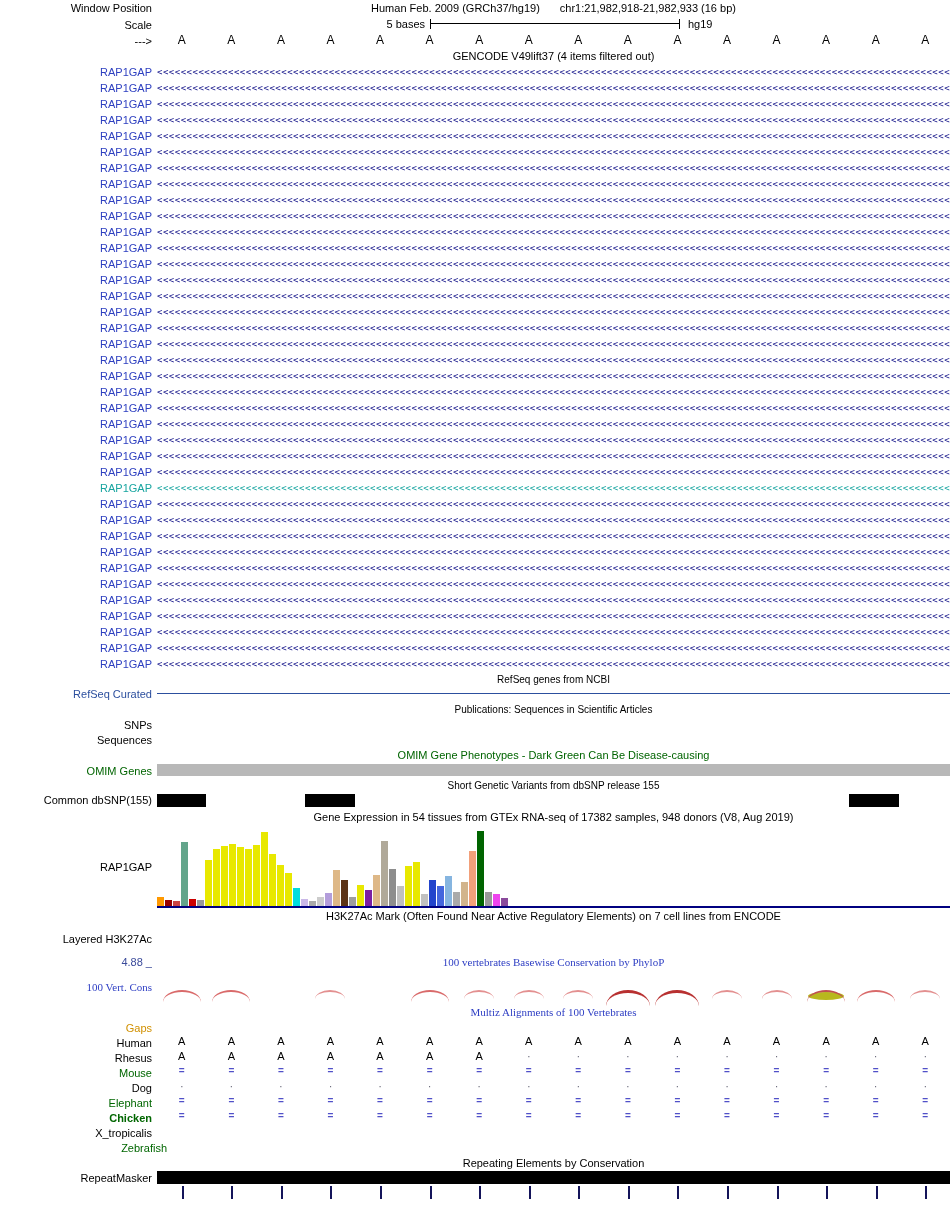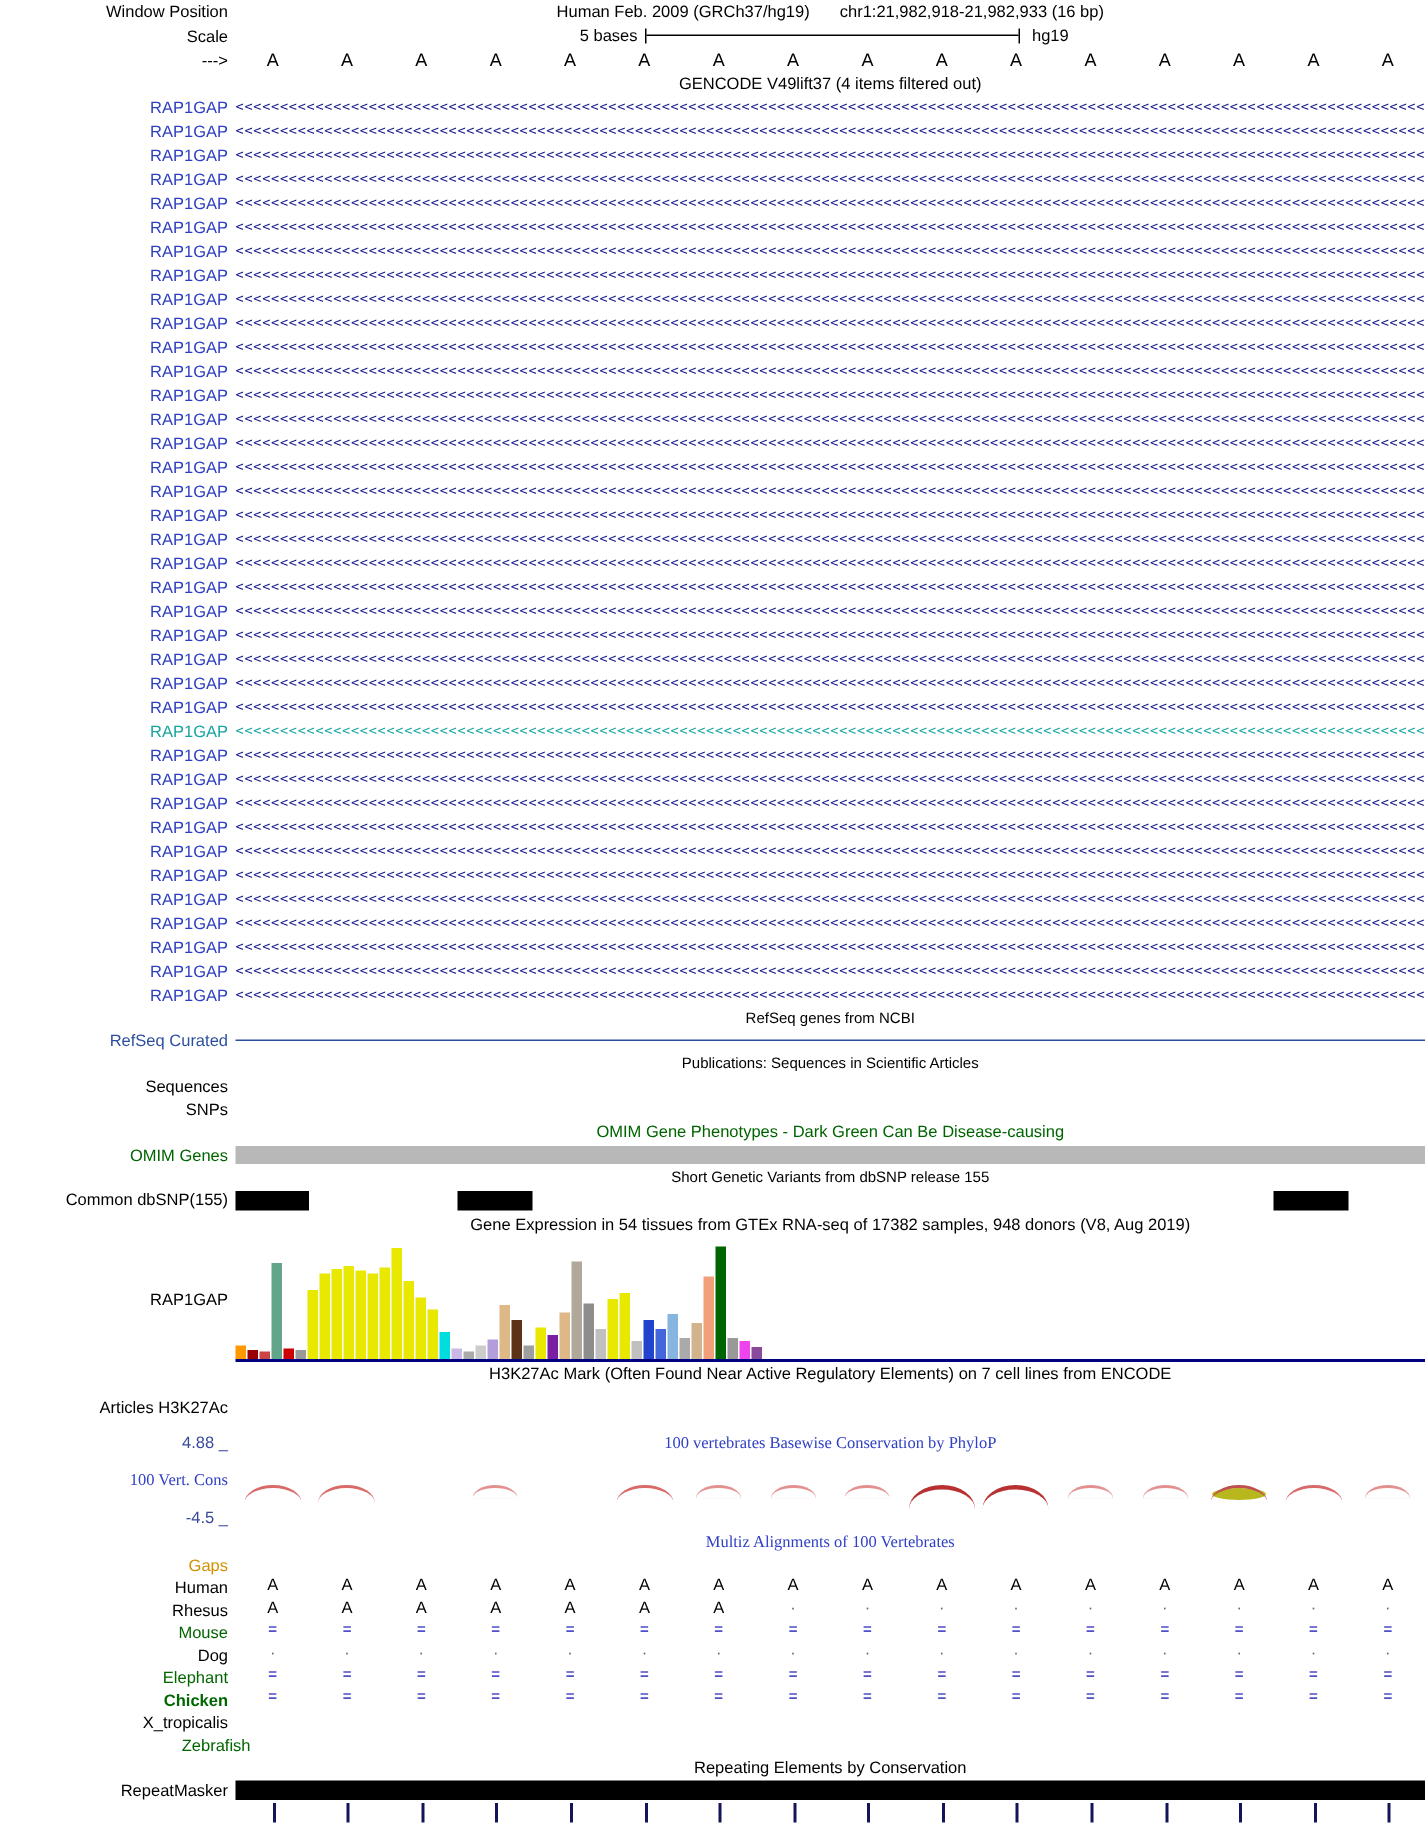--- a/index.html
+++ b/index.html
@@ -268,25 +268,25 @@
     </div>
   </div>
 
   <div class="row hdr-sm" style="height:16px">
     <div class="lbl"></div>
     <div class="trk tcenter">
       <span>Publications: Sequences in Scientific Articles</span>
     </div>
   </div>
   <div class="row" style="height:15px">
+    <div class="lbl">SNPs</div>
+    <div class="trk"></div>
+  </div>
+  <div class="row" style="height:15px">
     <div class="lbl">Sequences</div>
-    <div class="trk"></div>
-  </div>
-  <div class="row" style="height:15px">
-    <div class="lbl">SNPs</div>
     <div class="trk"></div>
   </div>
 
   <div class="row" style="height:16px">
     <div class="lbl"></div>
     <div class="trk tcenter green">
       <span>OMIM Gene Phenotypes - Dark Green Can Be Disease-causing</span>
     </div>
   </div>
   <div class="row" style="height:15px">
@@ -370,21 +370,21 @@
     </div>
   </div>
 
   <div class="row" style="height:16px">
     <div class="lbl"></div>
     <div class="trk tcenter">
       <span>H3K27Ac Mark (Often Found Near Active Regulatory Elements) on 7 cell lines from ENCODE</span>
     </div>
   </div>
   <div class="row" style="height:30px">
-    <div class="lbl">Articles H3K27Ac</div>
+    <div class="lbl">Layered H3K27Ac</div>
     <div class="trk"></div>
   </div>
 
   <div class="row" style="height:16px">
     <div class="lbl minmax">4.88 _</div>
     <div class="trk tcenter blue">
       <span>100 vertebrates Basewise Conservation by PhyloP</span>
     </div>
   </div>
   <div class="row" style="height:34px">
@@ -400,24 +400,20 @@
         <div class="arc" style="left: 448.844px; width: 44px; height: 13px; border-top: 3px solid rgb(184, 48, 48);"></div>
         <div class="arc" style="left: 498.406px; width: 44px; height: 13px; border-top: 3px solid rgb(184, 48, 48);"></div>
         <div class="arc" style="left: 554.969px; width: 30px; height: 7px; border-top: 2px solid rgb(227, 144, 144);"></div>
         <div class="arc" style="left: 604.531px; width: 30px; height: 7px; border-top: 2px solid rgb(227, 144, 144);"></div>
         <div class="oliveblob" style="left: 651.094px;"></div>
         <div class="arc" style="left: 650.094px; width: 38px; height: 10px; border-top: 2px solid rgb(192, 80, 80);"></div>
         <div class="arc" style="left: 699.656px; width: 38px; height: 10px; border-top: 2px solid rgb(217, 106, 106);"></div>
         <div class="arc" style="left: 753.219px; width: 30px; height: 7px; border-top: 2px solid rgb(227, 144, 144);"></div>
       </div>
   </div>
-  <div class="row" style="height:16px">
-    <div class="lbl minmax">-4.5 _</div>
-    <div class="trk"></div>
-  </div>
 
   <div class="row" style="height:16px">
     <div class="lbl"></div>
     <div class="trk tcenter blue">
       <span>Multiz Alignments of 100 Vertebrates</span>
     </div>
   </div>
   <div id="multiz-rows">
       <div class="row mzrow">
         <div class="lbl" style="color: rgb(209, 144, 0);">Gaps</div>

